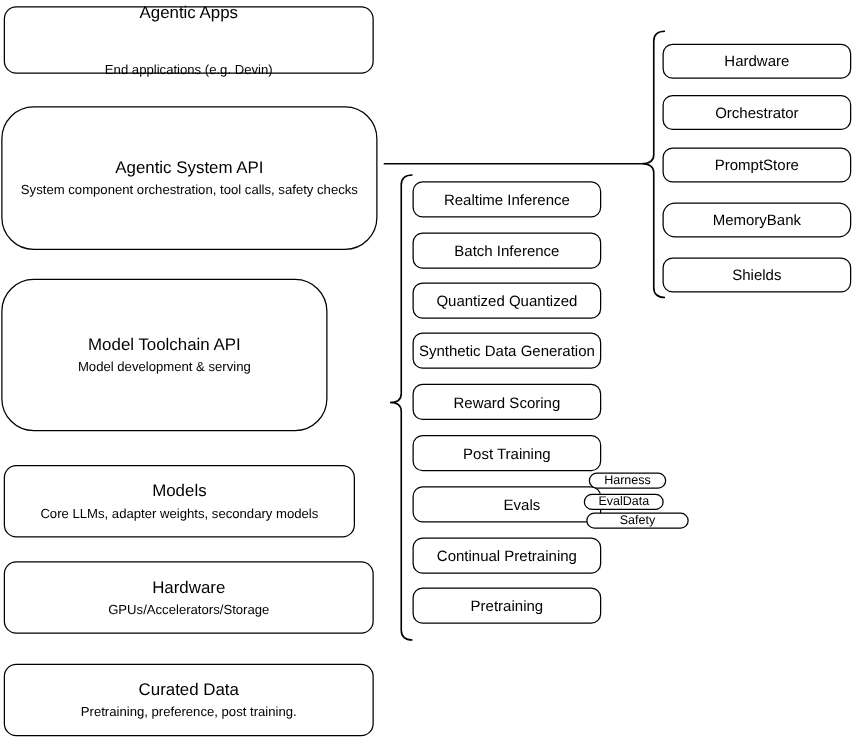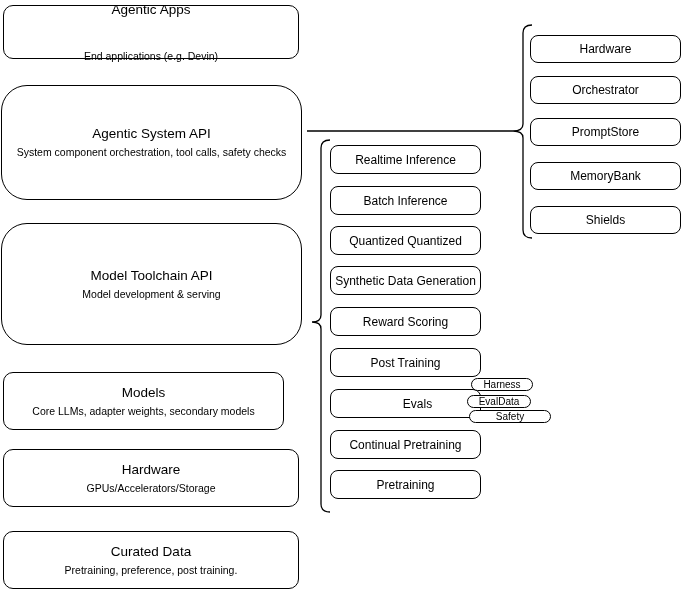--- a/index.html
+++ b/index.html
@@ -40,21 +40,21 @@
   <div class="box layer" style="left:3px;top:5px;width:296px;height:54px;border-radius:10px;gap:28px;">
     <div class="title">Agentic Apps</div>
     <div class="subtitle">End applications (e.g. Devin)</div>
   </div>
 
   <div class="box layer" style="left:1px;top:85px;width:301px;height:115px;border-radius:26px;">
     <div class="title">Agentic System API</div>
     <div class="subtitle">System component orchestration, tool calls, safety checks</div>
   </div>
 
-  <div class="box layer" style="left:1px;top:223px;width:301px;height:122px;border-radius:26px;">
+  <div class="box layer" style="left:1px;top:223px;width:261px;height:122px;border-radius:26px;">
     <div class="title">Model Toolchain API</div>
     <div class="subtitle">Model development &amp; serving</div>
   </div>
 
   <div class="box layer" style="left:3px;top:372px;width:281px;height:58px;border-radius:10px;">
     <div class="title">Models</div>
     <div class="subtitle">Core LLMs, adapter weights, secondary models</div>
   </div>
 
   <div class="box layer" style="left:3px;top:449px;width:296px;height:58px;border-radius:10px;">
@@ -77,16 +77,16 @@
   <div class="node" style="left:330px;top:430px;width:151px;height:29px;">Continual Pretraining</div>
   <div class="node" style="left:330px;top:470px;width:151px;height:29px;">Pretraining</div>
 
   <div class="tag" style="left:471px;top:378px;width:62px;height:13px;">Harness</div>
   <div class="tag" style="left:467px;top:395px;width:64px;height:13px;">EvalData</div>
   <div class="tag" style="left:469px;top:410px;width:82px;height:13px;">Safety</div>
 
   <div class="node" style="left:530px;top:35px;width:151px;height:28px;">Hardware</div>
   <div class="node" style="left:530px;top:76px;width:151px;height:28px;">Orchestrator</div>
   <div class="node" style="left:530px;top:118px;width:151px;height:28px;">PromptStore</div>
-  <div class="node" style="left:530px;top:162px;width:151px;height:28px;">MemoryBank</div>
+  <div class="node" style="left:530px;top:162px;width:151px;height:28px;border-radius:10px;">MemoryBank</div>
   <div class="node" style="left:530px;top:206px;width:151px;height:28px;">Shields</div>
 
 </div>
 
 </body></html>

